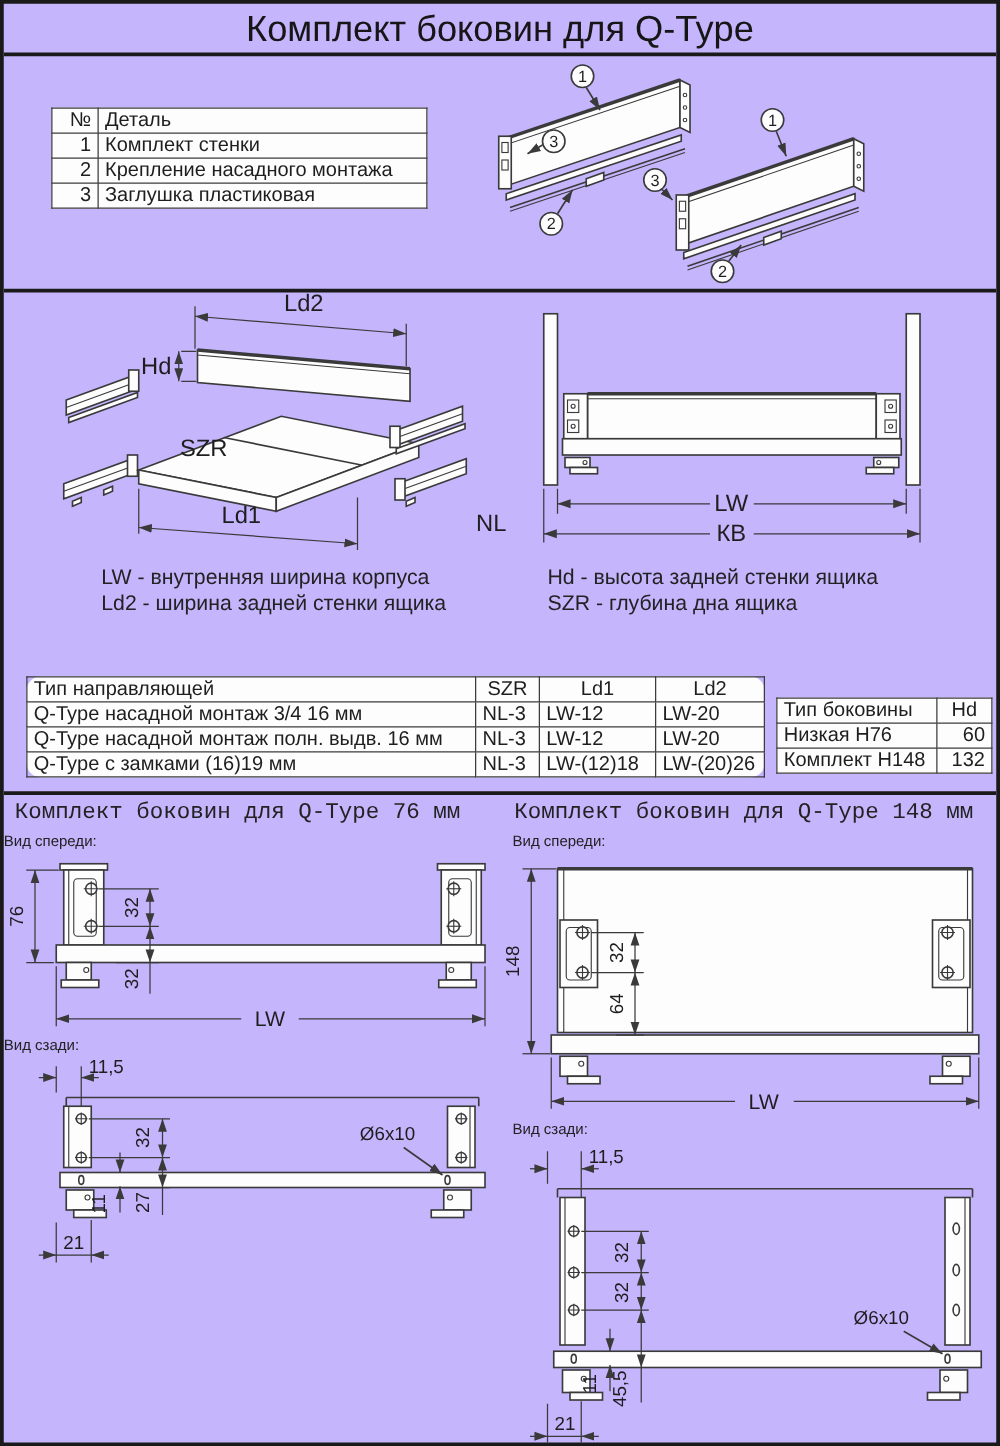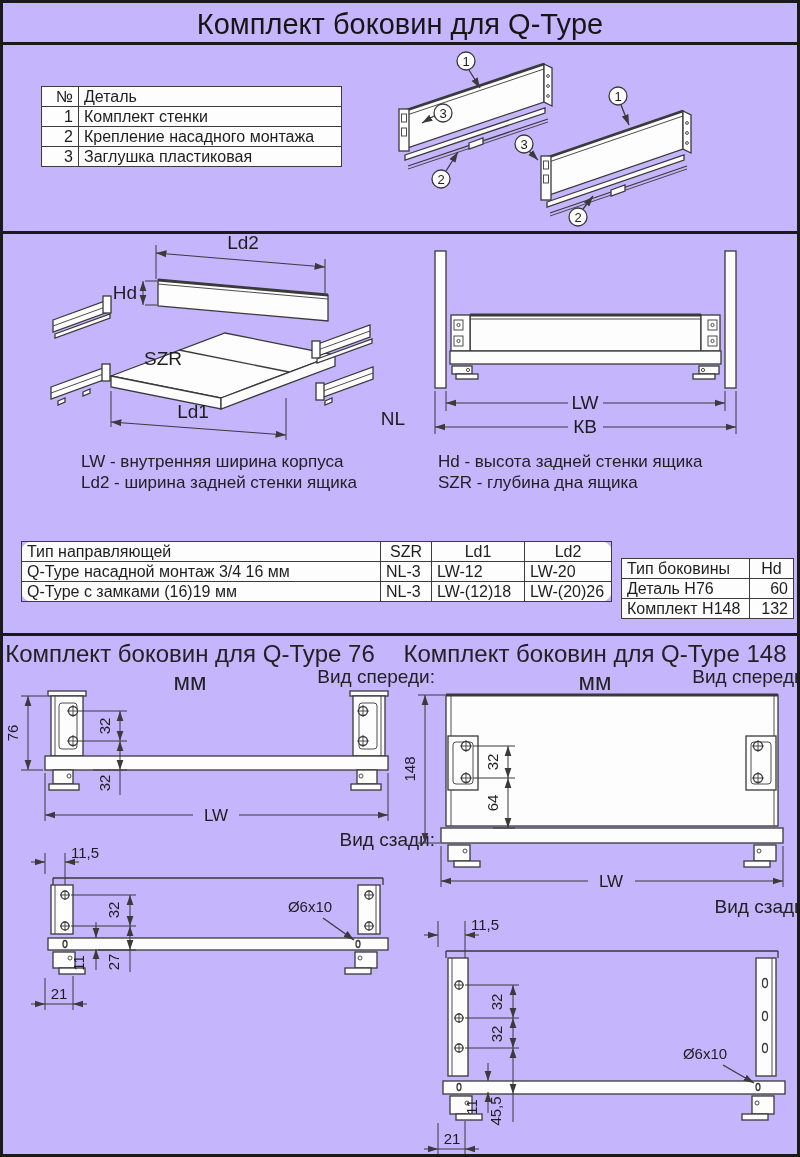--- a/index.html
+++ b/index.html
@@ -7,22 +7,22 @@
     position:relative;width:800px;height:1157px;margin:0 auto;
     background:#c4b5fd;border:3px solid #1a1a1a;box-sizing:border-box;
     font-family:"Liberation Sans",sans-serif;color:#1e1e1e;overflow:hidden;
   }
   .abs{position:absolute;}
   .hdiv{position:absolute;left:0;width:100%;height:3px;background:#1a1a1a;}
   .title{
     position:absolute;top:3px;left:0;width:100%;height:36px;
     text-align:center;font-size:29px;line-height:36px;color:#161616;
   }
-  .sec-title{position:absolute;text-align:center;font-size:24px;color:#222;}
-  .view-label{position:absolute;text-align:right;font-size:19px;color:#222;}
+  .sec-title{position:absolute;text-align:center;font-size:18px;color:#222;font-family:Liberation Mono, monospace;}
+  .view-label{position:absolute;text-align:left;font-size:12px;color:#222;}
   .legend{position:absolute;font-size:17px;line-height:21px;color:#222;}
   table{border-collapse:collapse;background:#fdfdfd;}
   td,th{border:1.6px solid #3c3c3c;font-size:16px;font-weight:normal;
         padding:0 5px;height:19px;line-height:19px;white-space:nowrap;color:#1e1e1e;text-align:left;}
   .cr{text-align:right;}
   .cc{text-align:center;}
   svg{position:absolute;overflow:visible;}
   .ln{stroke:#3a3a3a;stroke-width:1.3;fill:none;}
   .lt{stroke:#3a3a3a;stroke-width:0.9;fill:none;}
   .ln2{stroke:#3a3a3a;stroke-width:2.8;fill:none;}
@@ -251,36 +251,42 @@
       <td class="cc" style="width:82px">Ld1</td>
       <td class="cc" style="width:76px">Ld2</td>
     </tr>
     <tr>
       <td>Q-Type насадной монтаж 3/4  16 мм</td>
       <td>NL-3</td>
       <td>LW-12</td>
       <td>LW-20</td>
     </tr>
     <tr>
+      <td>Q-Type насадной монтаж полн. выдв. 16 мм</td>
+      <td>NL-3</td>
+      <td>LW-12</td>
+      <td>LW-20</td>
+    </tr>
+    <tr>
       <td>Q-Type с замками (16)19 мм</td>
       <td>NL-3</td>
       <td>LW-(12)18</td>
       <td>LW-(20)26</td>
     </tr>
   </tbody>
     </table>
 
   <table class="abs" style="left:618px;top:538px;margin-top:17px;">
     <tbody>
         <tr>
       <td style="width:117px">Тип боковины</td>
       <td class="cc" style="width:33px">Hd</td>
     </tr>
     <tr>
-      <td>Деталь Н76</td>
+      <td>Низкая Н76</td>
       <td class="cr">60</td>
     </tr>
     <tr>
       <td>Комплект Н148</td>
       <td class="cr">132</td>
     </tr>
   </tbody>
     </table>
 
   <div class="hdiv" style="top:630px;"></div>

